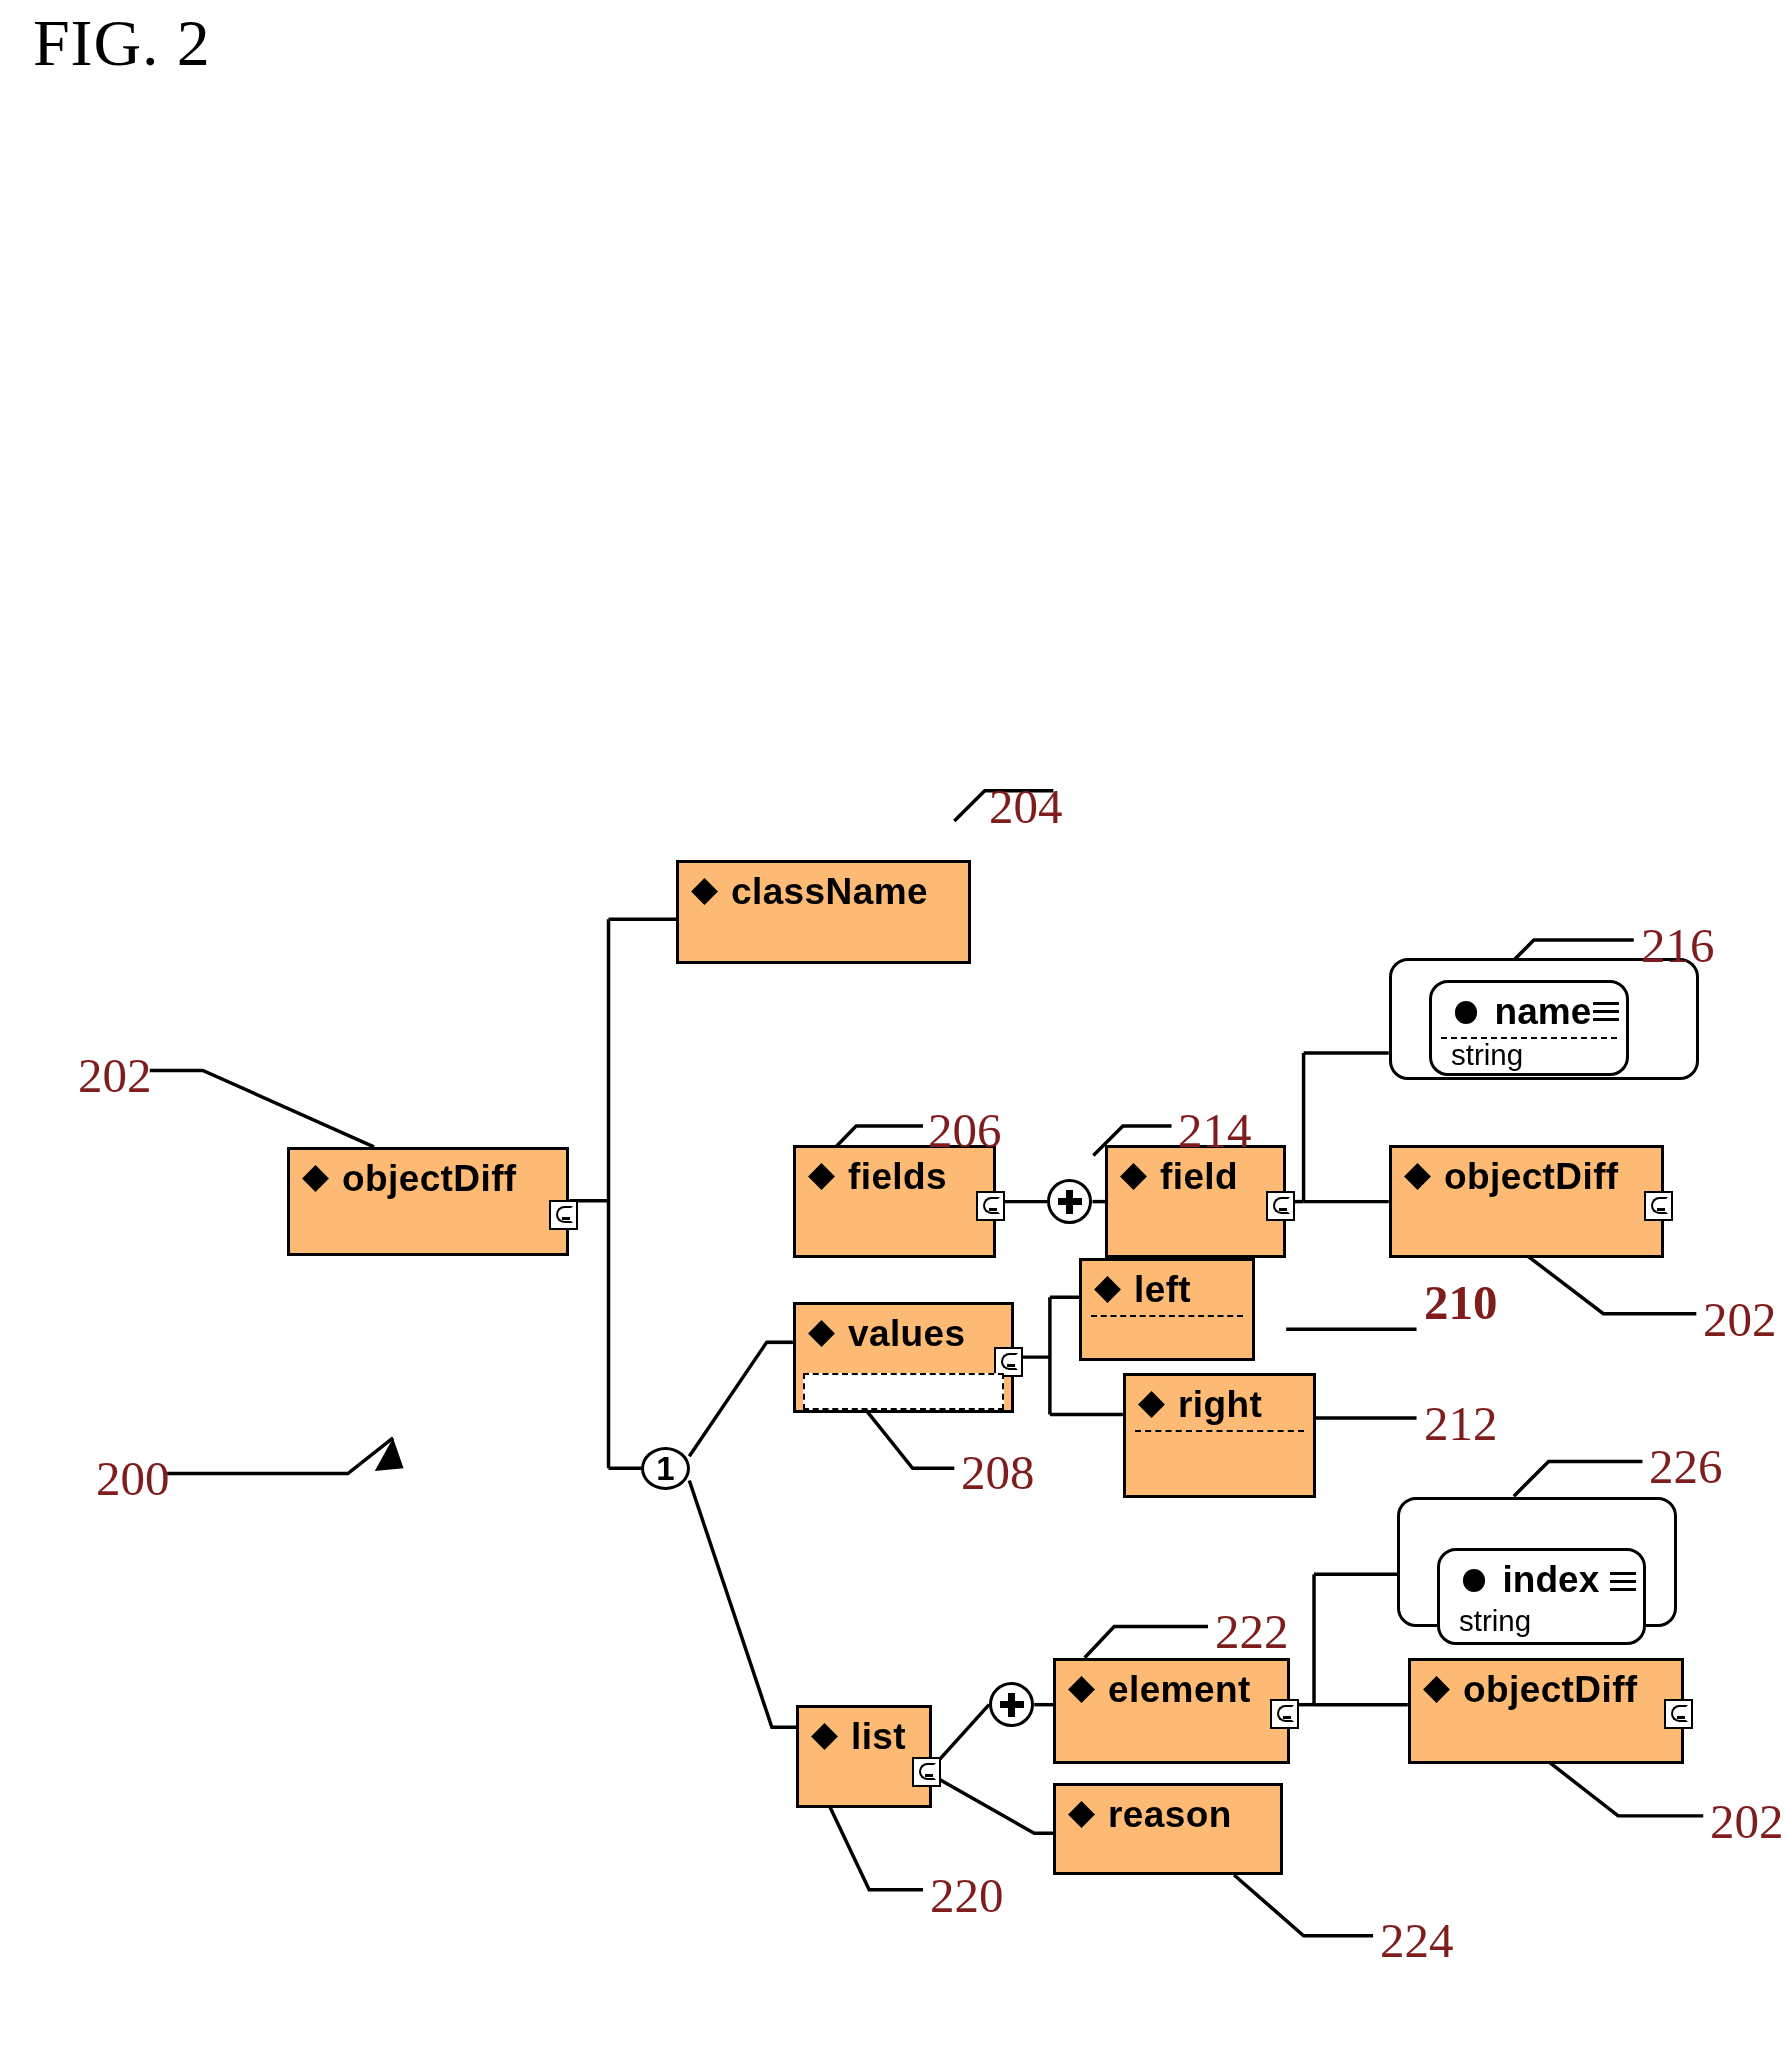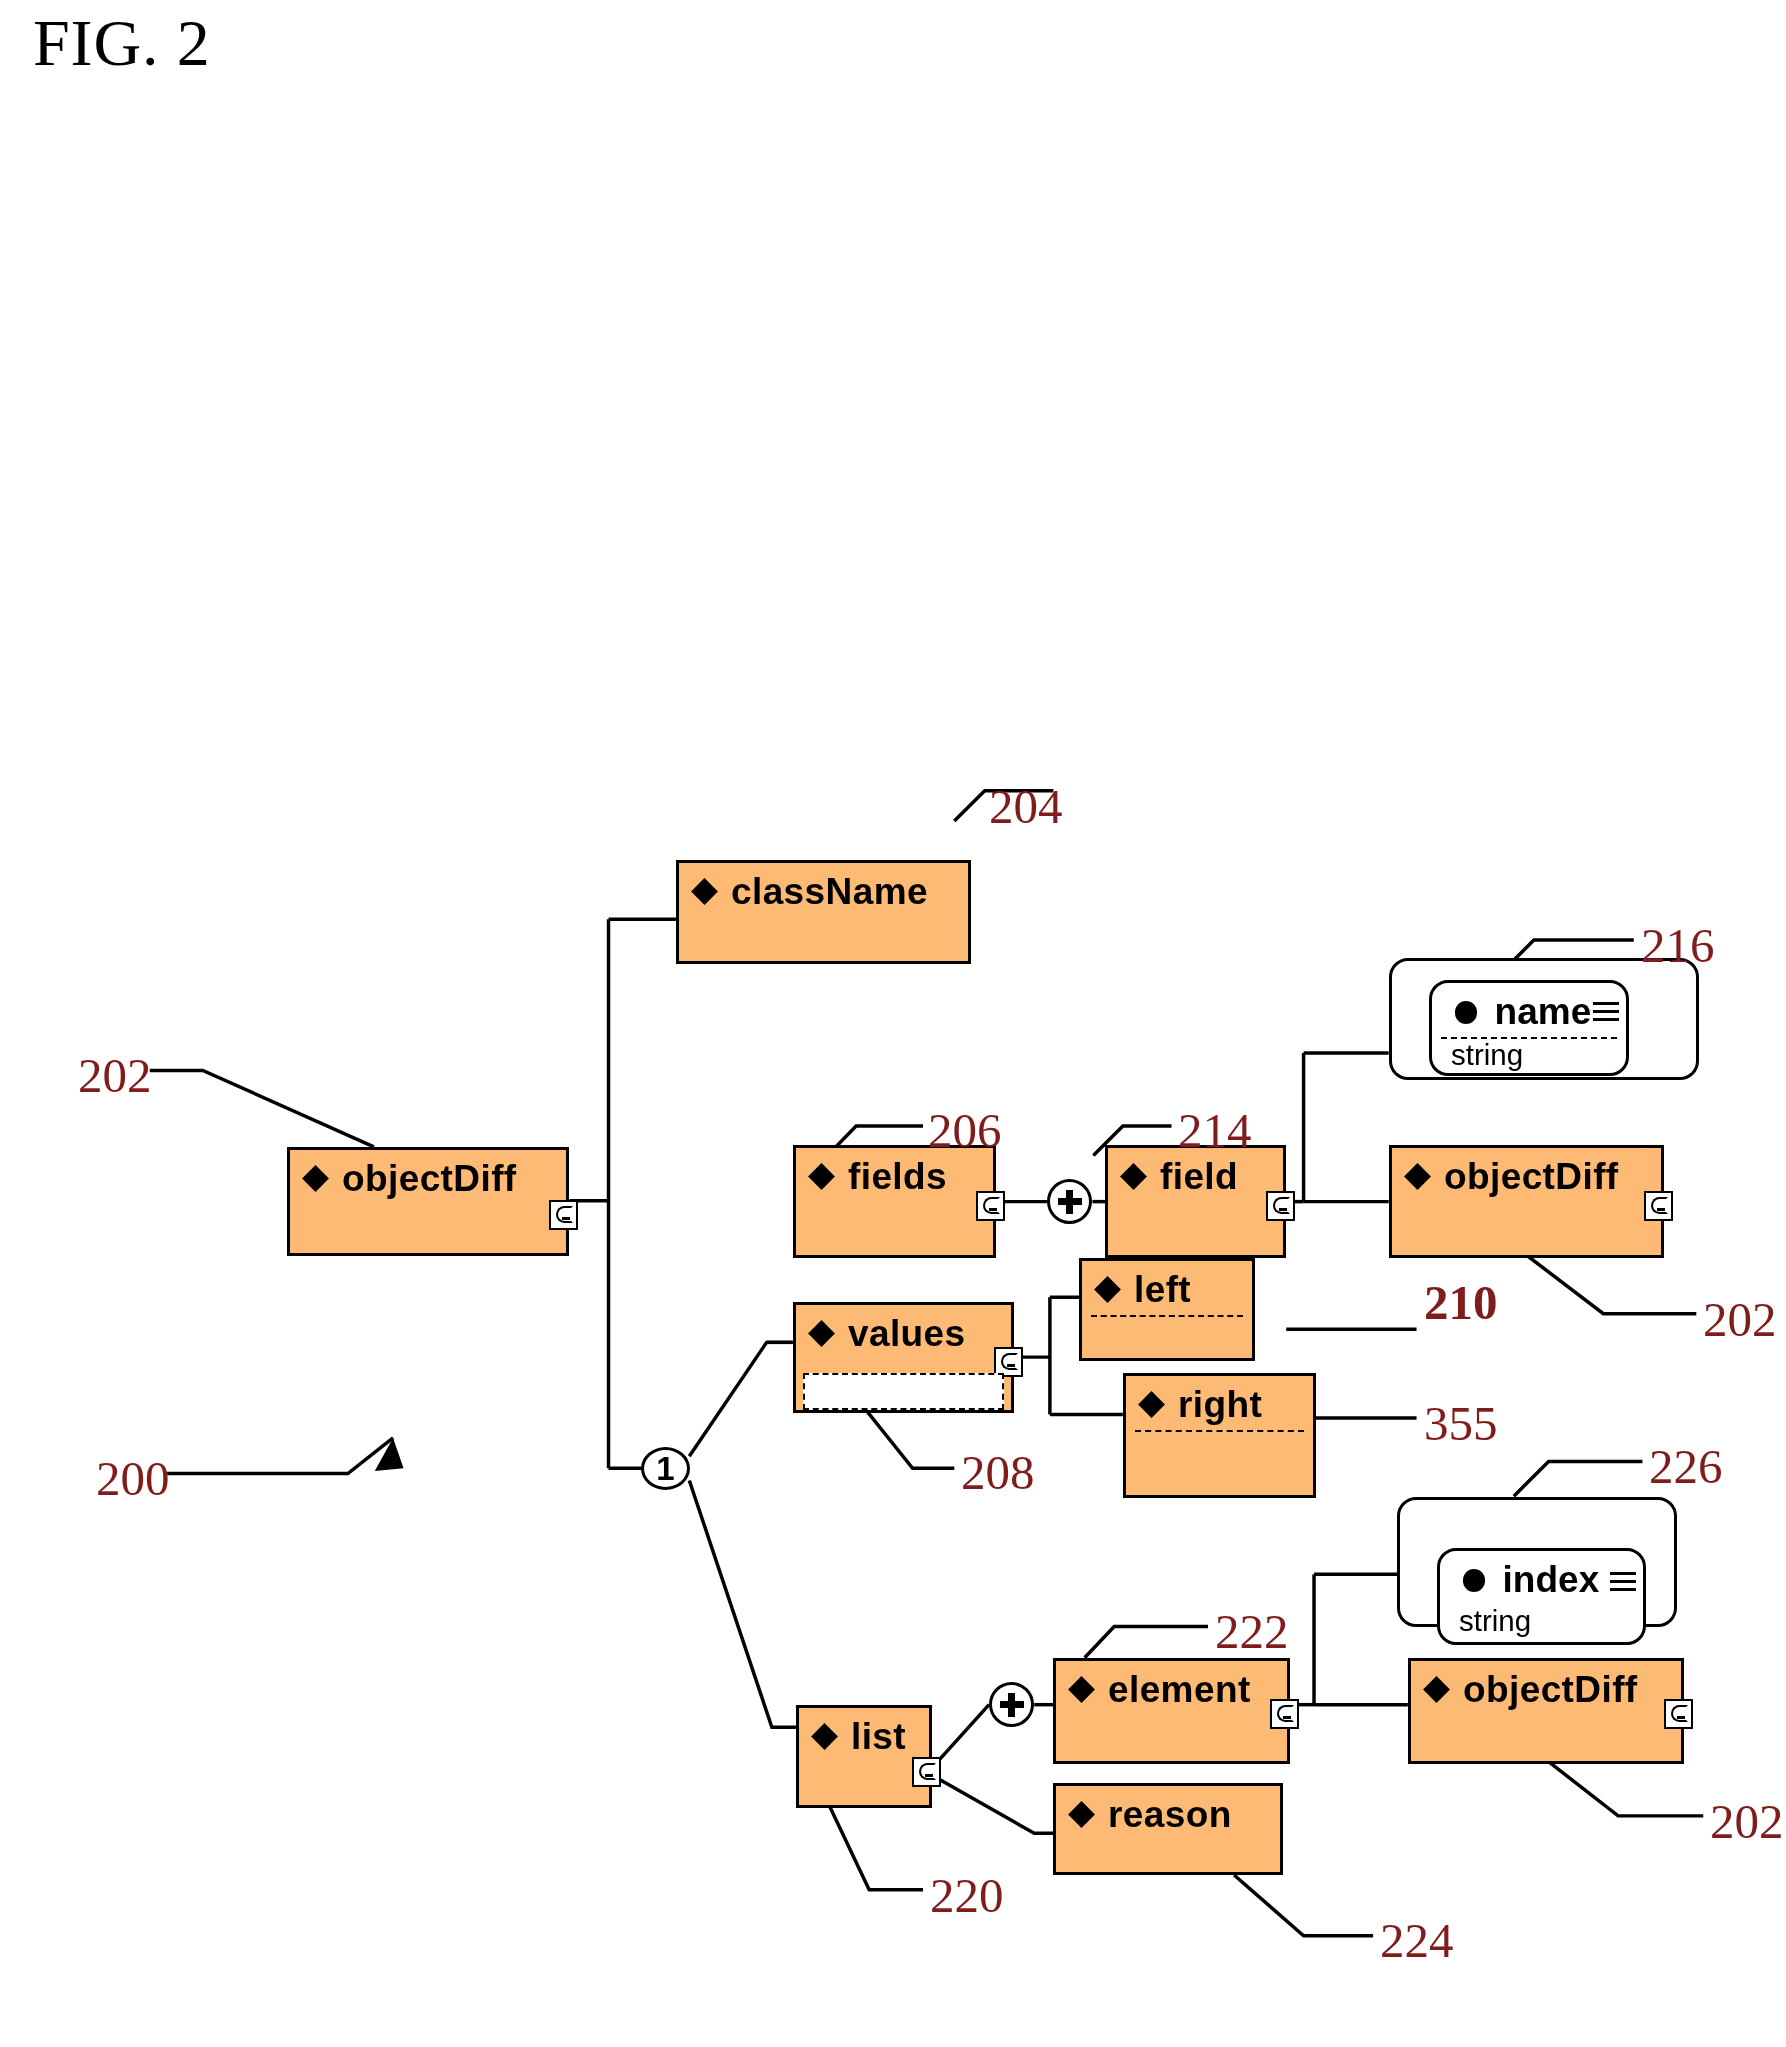--- a/index.html
+++ b/index.html
@@ -437,21 +437,21 @@
     </div>
   </div>
 
   <div class="refnum" style="left:989px; top:778px;">204</div>
   <div class="refnum" style="left:1641px; top:917px;">216</div>
   <div class="refnum" style="left:78px;  top:1047px;">202</div>
   <div class="refnum" style="left:928px; top:1102px;">206</div>
   <div class="refnum" style="left:1178px; top:1102px;">214</div>
   <div class="refnum" style="left:1703px; top:1291px;">202</div>
   <div class="refnum" style="left:1424px; top:1274px;font-weight:bold;">210</div>
-  <div class="refnum" style="left:1424px; top:1395px;">355</div>
+  <div class="refnum" style="left:1424px; top:1395px;">212</div>
   <div class="refnum" style="left:961px; top:1444px;">208</div>
   <div class="refnum" style="left:96px;  top:1450px;">200</div>
   <div class="refnum" style="left:1649px; top:1438px;">226</div>
   <div class="refnum" style="left:1215px; top:1603px;">222</div>
   <div class="refnum" style="left:1710px; top:1793px;">202</div>
   <div class="refnum" style="left:930px; top:1867px;">220</div>
   <div class="refnum" style="left:1380px; top:1912px;">224</div>
 
 </div>
 

